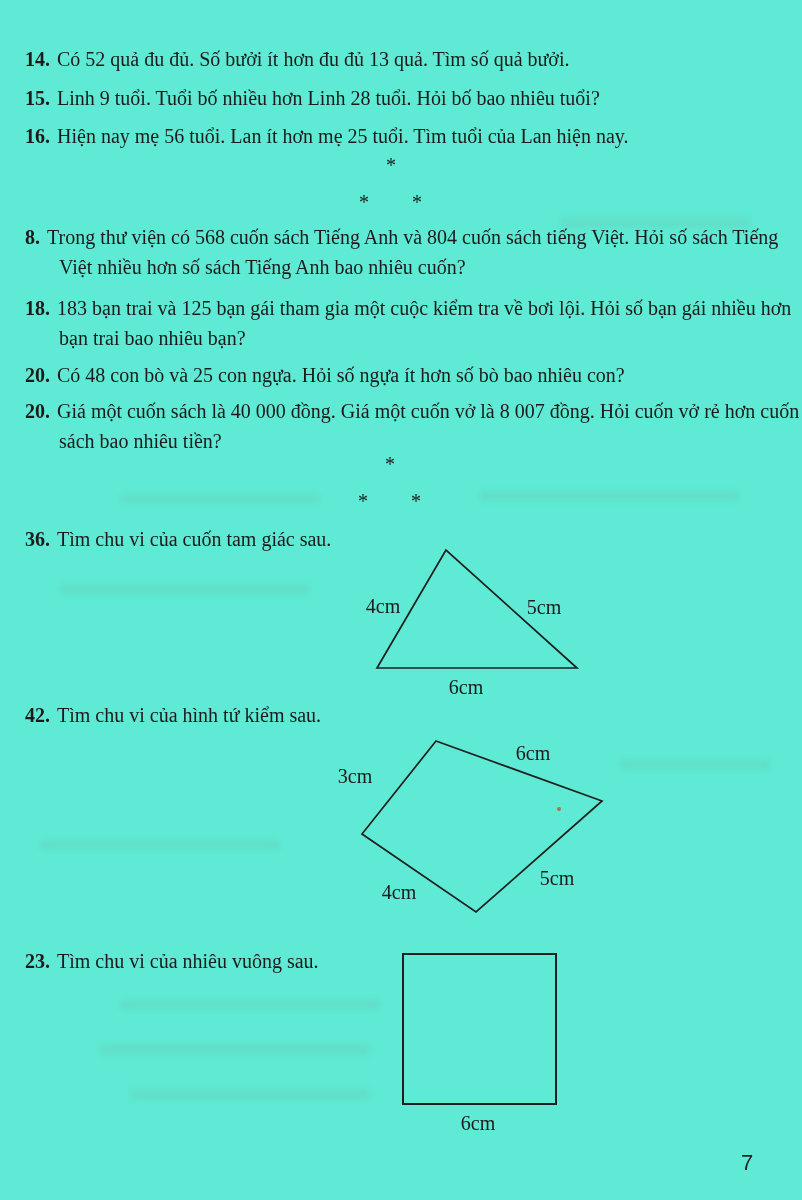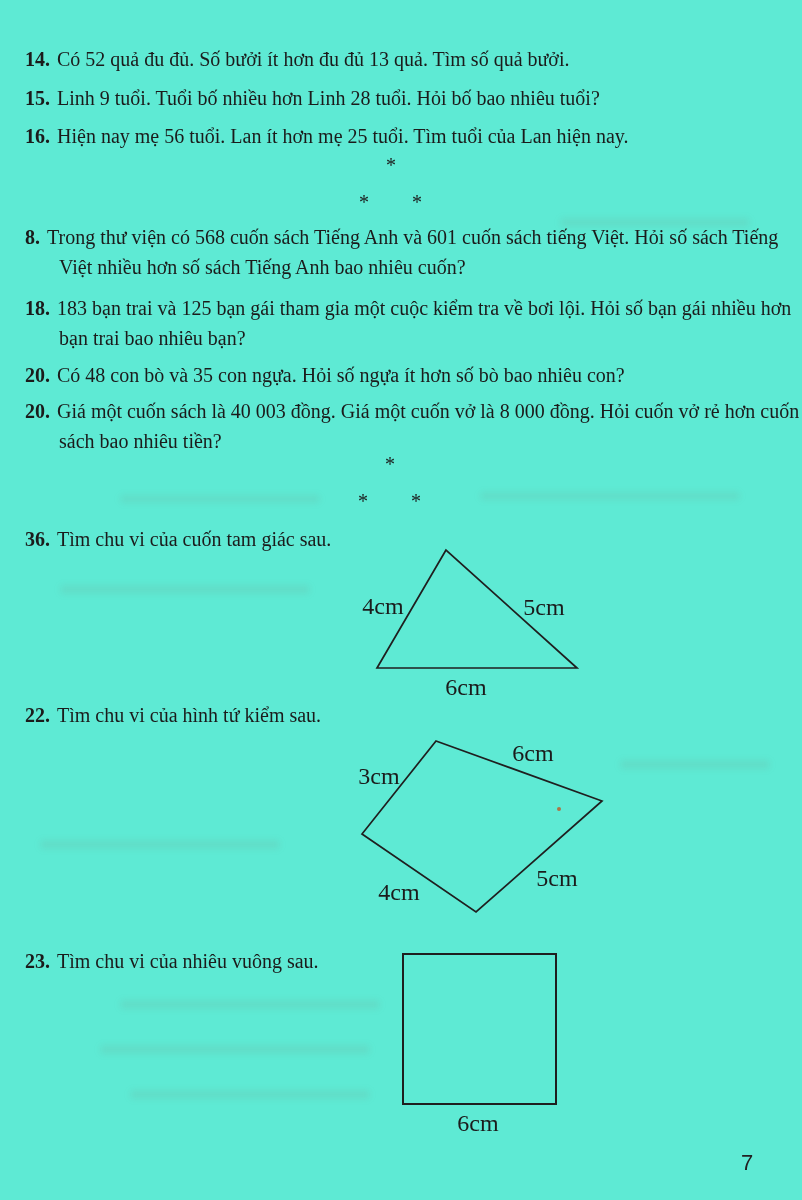--- a/index.html
+++ b/index.html
@@ -27,21 +27,21 @@
     position: absolute;
     font-size: 20px;
     line-height: 1;
     transform: translate(-50%, -50%);
     color: #1b1b1b;
   }
   .fig { position: absolute; }
   .fig polygon, .fig rect { fill: none; stroke: #1f1f1f; stroke-width: 1.7; }
   .dim-label {
     position: absolute;
-    font-size: 24px;
+    font-size: 20px;
     line-height: 1;
     transform: translate(-50%, -50%);
     white-space: nowrap;
   }
   .square-shape {
     position: absolute;
     left: 402px; top: 953px;
     width: 151px; height: 148px;
     border: 2px solid #1f1f1f;
     background: transparent;
@@ -84,54 +84,54 @@
   </div>
   <div class="problem" style="top:121px">
     <span class="num">16.</span><span>Hiện nay mẹ 56 tuổi. Lan ít hơn mẹ 25 tuổi. Tìm tuổi của Lan hiện nay.</span>
   </div>
 
   <span class="star" style="left:391px; top:165px">*</span>
   <span class="star" style="left:364px; top:202px">*</span>
   <span class="star" style="left:417px; top:202px">*</span>
 
   <div class="problem" style="top:222px">
-    <span class="num">8.</span><span>Trong thư viện có 568 cuốn sách Tiếng Anh và 601 cuốn sách tiếng Việt. Hỏi số sách Tiếng Việt nhiều hơn số sách Tiếng Anh bao nhiêu cuốn?</span>
+    <span class="num">8.</span><span>Trong thư viện có 568 cuốn sách Tiếng Anh và 804 cuốn sách tiếng Việt. Hỏi số sách Tiếng Việt nhiều hơn số sách Tiếng Anh bao nhiêu cuốn?</span>
   </div>
   <div class="problem" style="top:293px">
     <span class="num">18.</span><span>183 bạn trai và 125 bạn gái tham gia một cuộc kiểm tra về bơi lội. Hỏi số bạn gái nhiều hơn bạn trai bao nhiêu bạn?</span>
   </div>
   <div class="problem" style="top:360px">
-    <span class="num">20.</span><span>Có 48 con bò và 35 con ngựa. Hỏi số ngựa ít hơn số bò bao nhiêu con?</span>
+    <span class="num">20.</span><span>Có 48 con bò và 25 con ngựa. Hỏi số ngựa ít hơn số bò bao nhiêu con?</span>
   </div>
   <div class="problem" style="top:396px">
-    <span class="num">20.</span><span>Giá một cuốn sách là 40 003 đồng. Giá một cuốn vở là 8 000 đồng. Hỏi cuốn vở rẻ hơn cuốn sách bao nhiêu tiền?</span>
+    <span class="num">20.</span><span>Giá một cuốn sách là 40 000 đồng. Giá một cuốn vở là 8 007 đồng. Hỏi cuốn vở rẻ hơn cuốn sách bao nhiêu tiền?</span>
   </div>
 
   <span class="star" style="left:390px; top:464px">*</span>
   <span class="star" style="left:363px; top:501px">*</span>
   <span class="star" style="left:416px; top:501px">*</span>
 
   <div class="problem" style="top:524px">
     <span class="num">36.</span><span>Tìm chu vi của cuốn tam giác sau.</span>
   </div>
   <svg class="fig" style="left:340px; top:538px" width="260" height="140" viewBox="0 0 260 140">
     <polygon points="106,12 37,130 237,130"></polygon>
   </svg>
   <div class="dim-label" style="left:383px; top:606px">4cm</div>
   <div class="dim-label" style="left:544px; top:607px">5cm</div>
   <div class="dim-label" style="left:466px; top:687px">6cm</div>
 
   <div class="problem" style="top:700px">
-    <span class="num">22.</span><span>Tìm chu vi của hình tứ kiểm sau.</span>
+    <span class="num">42.</span><span>Tìm chu vi của hình tứ kiểm sau.</span>
   </div>
   <svg class="fig" style="left:350px; top:735px" width="265" height="185" viewBox="0 0 265 185">
     <polygon points="86,6 252,66 126,177 12,99"></polygon>
   </svg>
   <div class="ink-dot"></div>
-  <div class="dim-label" style="left:379px; top:776px">3cm</div>
+  <div class="dim-label" style="left:355px; top:776px">3cm</div>
   <div class="dim-label" style="left:533px; top:753px">6cm</div>
   <div class="dim-label" style="left:557px; top:878px">5cm</div>
   <div class="dim-label" style="left:399px; top:892px">4cm</div>
 
   <div class="problem" style="top:946px">
     <span class="num">23.</span><span>Tìm chu vi của nhiêu vuông sau.</span>
   </div>
   <div class="square-shape"></div>
   <div class="dim-label" style="left:478px; top:1123px">6cm</div>
 

